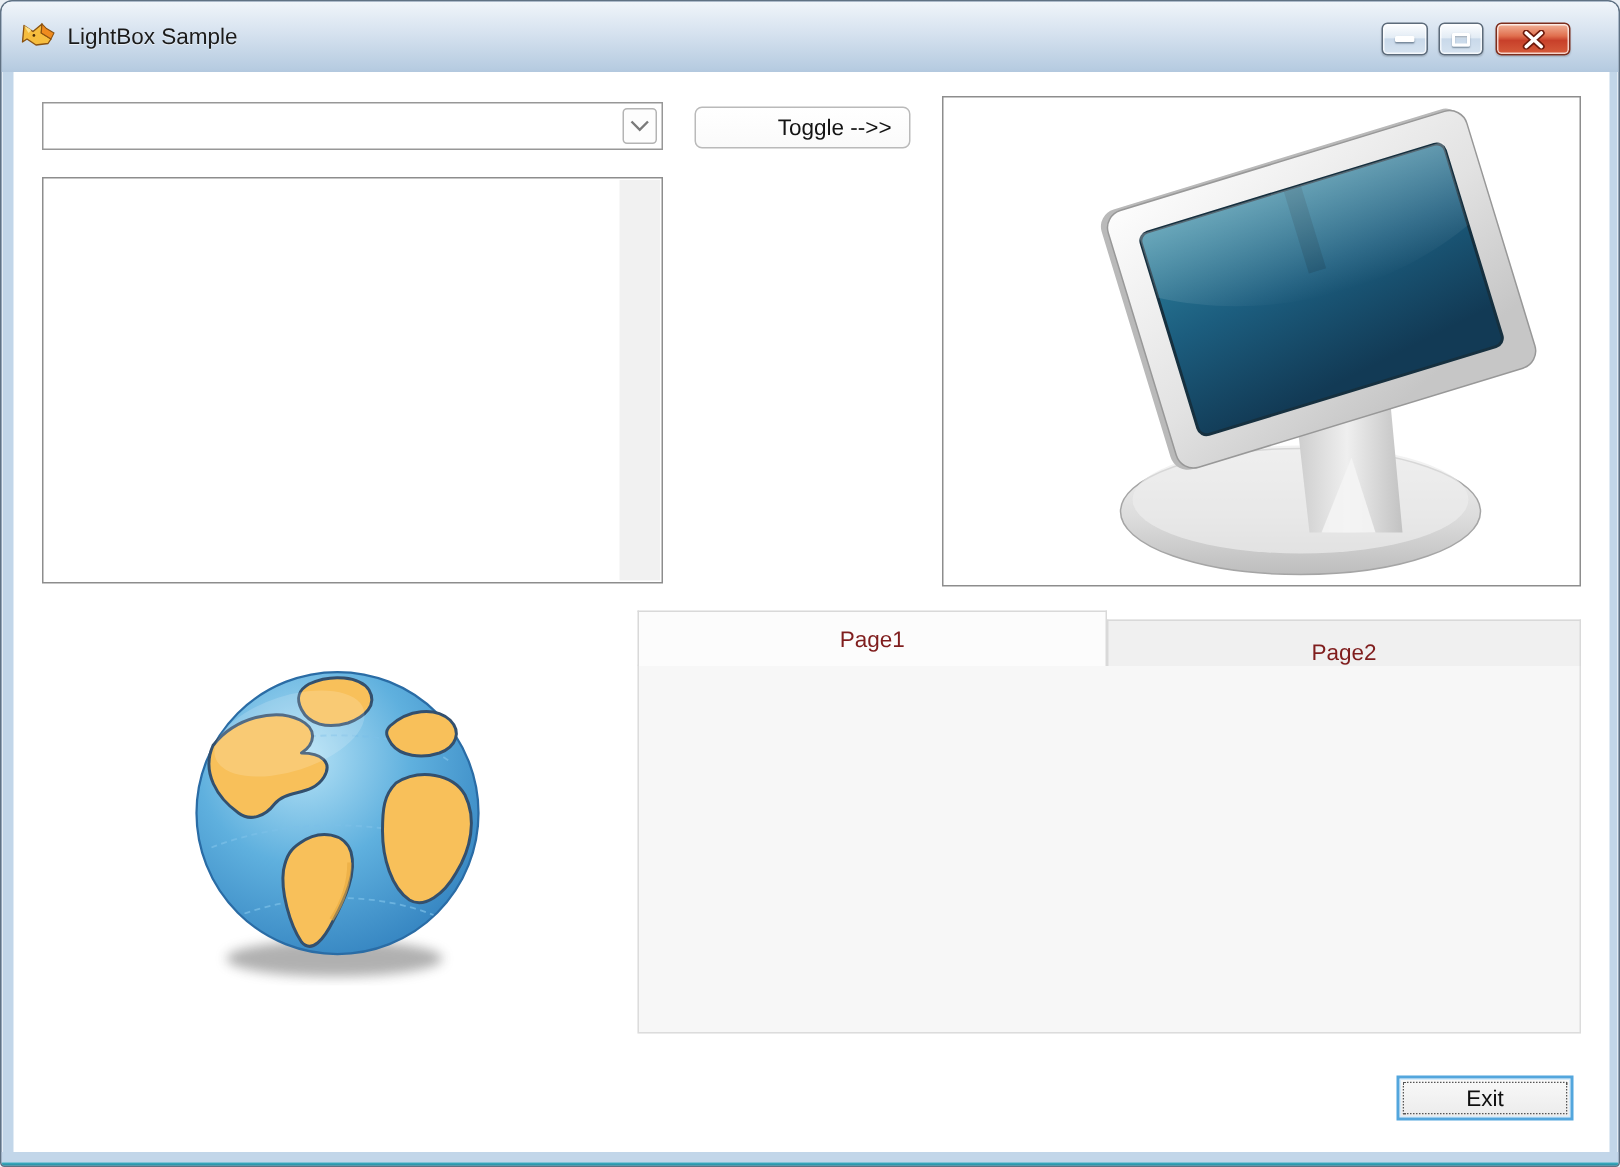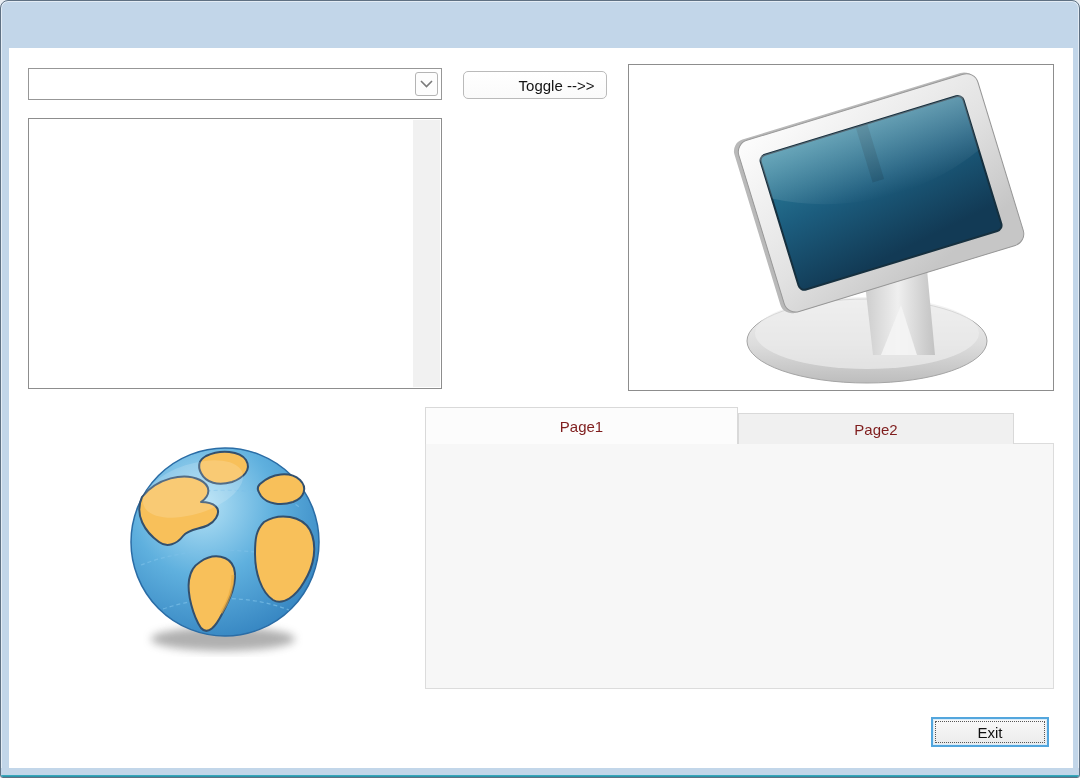--- a/index.html
+++ b/index.html
@@ -105,41 +105,63 @@
   .tabctl { position:absolute; left:416px; top:359px; width:629px; height:282px; }
   .tab-body {
     position:absolute; left:0; top:36px; width:629px; height:246px;
     background:#f7f7f7; border:1px solid #dcdcdc;
   }
   .tab {
     position:absolute; display:flex; align-items:center; justify-content:center;
     font-size:15px; color:#7f1d1d; border:1px solid #d9d9d9; border-bottom:none;
   }
   .tab-active { left:0; top:0; width:313px; height:37px; background:#fcfcfc; z-index:2; }
-  .tab-inactive { left:313px; top:6px; width:276px; height:31px; background:#f0f0f0; z-index:1; }
+  .tab-inactive { left:313px; top:6px; width:316px; height:31px; background:#f0f0f0; z-index:1;align-items:flex-end; }
 
   
   .exit-btn {
     position:absolute; left:922px; top:669px; width:118px; height:30px;
     border:2px solid #53a6dd; border-radius:0;
     background:linear-gradient(#f9f9f9, #ebebeb);
     box-shadow: inset 0 0 0 1px #d8ecfa;
     font-size:15px; color:#101010; font-family:inherit;
     display:flex; align-items:center; justify-content:center;
   }
   .exit-btn::before {
     content:""; position:absolute; inset:2px;
     border:1px dotted #555; border-radius:1px;
   }
 </style>
 </head>
 <body>
 
 <div class="window">
 
+  <div class="titlebar">
+    <svg class="title-icon" viewBox="0 0 24 24">
+      <polygon points="2,4 8,8 14,3 13.5,9 20,13 18,16 10,17 4,13 1,15" fill="#f6bd3e" stroke="#8a5210" stroke-width="0.9" stroke-linejoin="round"></polygon>
+      <polygon points="14,3 13.5,9 20,13 22,9 17,6" fill="#ef8b1f" stroke="#8a5210" stroke-width="0.7"></polygon>
+      <polygon points="2,4 7,7 5,9" fill="#fde28a"></polygon>
+      <circle cx="8.6" cy="10.6" r="0.9" fill="#4a2c08"></circle>
+    </svg>
+    <span class="title-text">LightBox Sample</span>
+
+    <div class="winbtn btn-min">
+      <span class="glyph-min"></span>
+    </div>
+    <div class="winbtn btn-max">
+      <span class="glyph-max"></span>
+    </div>
+    <div class="winbtn btn-close">
+      <svg width="17" height="13" viewBox="0 0 17 13">
+        <path d="M3.5 2 L13.5 11 M13.5 2 L3.5 11" stroke="#6e1a0c" stroke-width="4.6" stroke-linecap="round"></path>
+        <path d="M3.5 2 L13.5 11 M13.5 2 L3.5 11" stroke="#ffffff" stroke-width="2.4" stroke-linecap="round"></path>
+      </svg>
+    </div>
+  </div>
 
   <div class="client">
 
     <div class="combo">
       <input type="text" value="" style="">
       <div class="combo-drop">
         <svg width="13" height="8" viewBox="0 0 13 8">
           <polyline points="1,1 6.5,6.5 12,1" fill="none" stroke="#7a7a7a" stroke-width="1.6"></polyline>
         </svg>
       </div>

